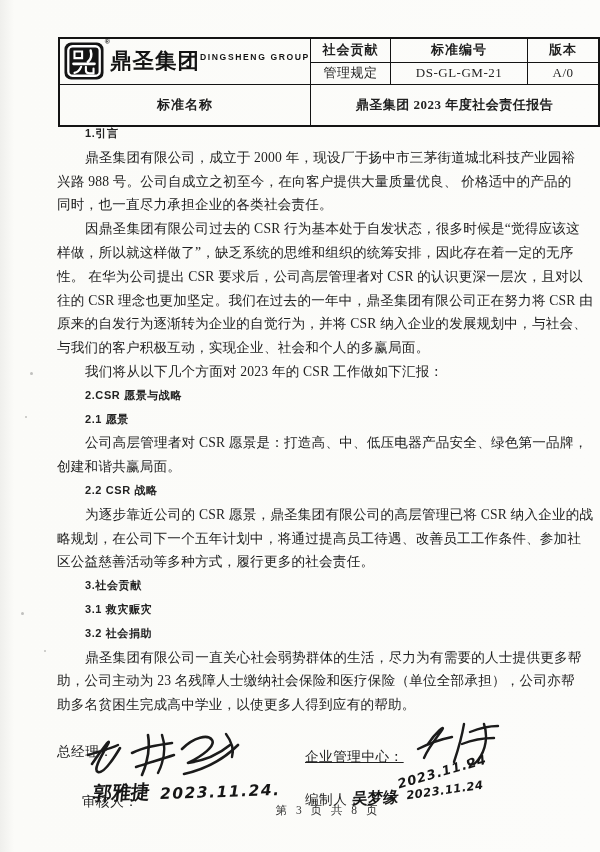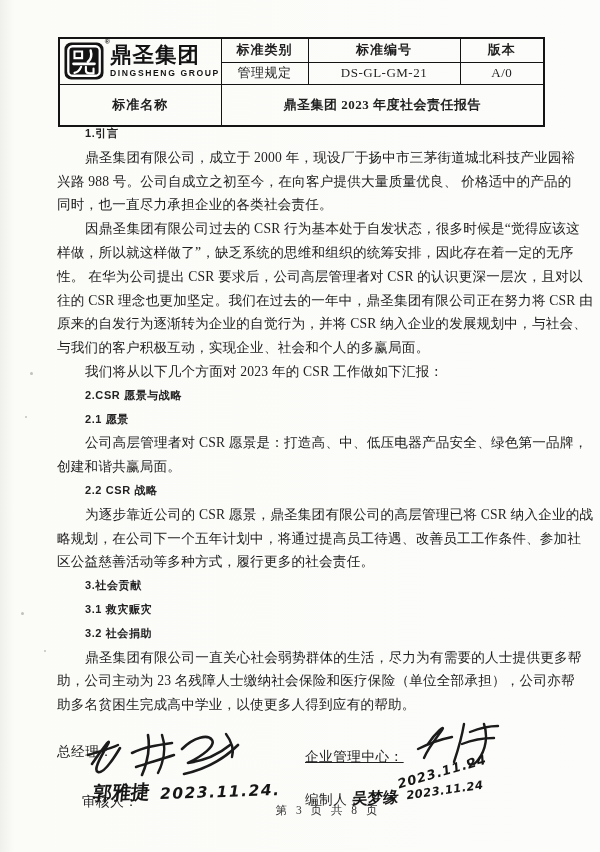--- a/index.html
+++ b/index.html
@@ -19,21 +19,21 @@
     font-size:13px;overflow:hidden;white-space:nowrap;
   }
   .cell-label{font-weight:700;letter-spacing:1px;}
   .cell-value{font-size:13px;letter-spacing:.5px;}
   .title-cell{font-weight:700;font-size:13.5px;letter-spacing:.5px;}
   .logo-cell{padding:2px 4px;}
   .logo-wrap{display:flex;align-items:center;gap:5px;justify-content:flex-start;padding-left:3px;}
   .logo-mark{position:relative;width:42px;height:40px;flex:0 0 auto;}
   .logo-reg{position:absolute;top:-3px;right:-5px;font-size:7px;font-weight:700;color:#141414;
     font-family:"Liberation Sans",sans-serif;}
-  .logo-text{display:flex;flex-direction:column;align-items:flex-start;line-height:1;}
+  .logo-text{display:flex;flex-direction:row;align-items:flex-start;line-height:1;}
   .logo-cn{font-size:21.5px;font-weight:900;letter-spacing:1px;
     font-family:"Liberation Sans","DejaVu Sans",sans-serif;color:#141414;}
   .logo-en{font-size:8.6px;font-weight:700;letter-spacing:1.6px;margin-top:2px;
     font-family:"Liberation Sans","DejaVu Sans",sans-serif;color:#141414;white-space:nowrap;}
   
   .body-text{position:absolute;left:57px;top:122px;width:489px;}
   .bline{height:23.8px;line-height:23.8px;font-size:13.6px;letter-spacing:.2px;
     white-space:nowrap;color:#222;}
   .bline.hd{font-weight:700;font-family:"Liberation Sans","DejaVu Sans",sans-serif;
     font-size:11px;letter-spacing:.6px;}
@@ -86,21 +86,21 @@
               <path d="M24,27 v4 c0,2 1.5,3 4,3 h4 v-5" fill="none" stroke="#fff" stroke-width="2.2" stroke-linecap="round" stroke-linejoin="round"></path>
             </svg>
             <span class="logo-reg">®</span>
           </div>
           <div class="logo-text">
             <span class="logo-cn">鼎圣集团</span>
             <span class="logo-en">DINGSHENG GROUP</span>
           </div>
         </div>
       </td>
-      <td class="cell-label">标准类别</td>
+      <td class="cell-label">社会贡献</td>
       <td class="cell-label">标准编号</td>
       <td class="cell-label">版本</td>
     </tr>
     <tr style="height:22px">
       <td class="cell-value">管理规定</td>
       <td class="cell-value">DS-GL-GM-21</td>
       <td class="cell-value">A/0</td>
     </tr>
     <tr style="height:42px">
       <td class="cell-label">标准名称</td>

